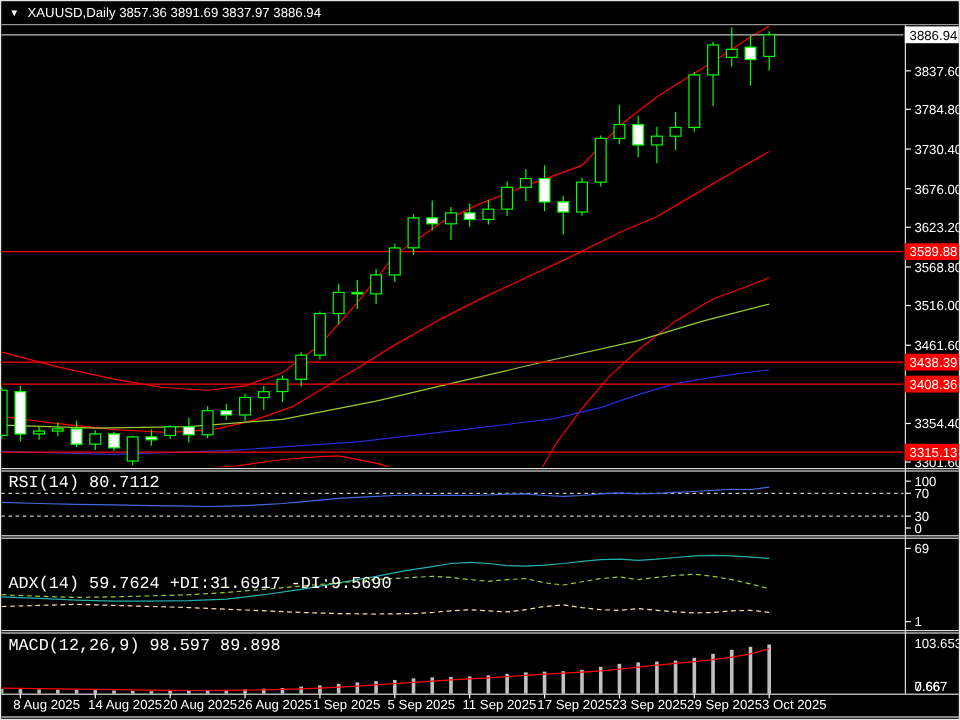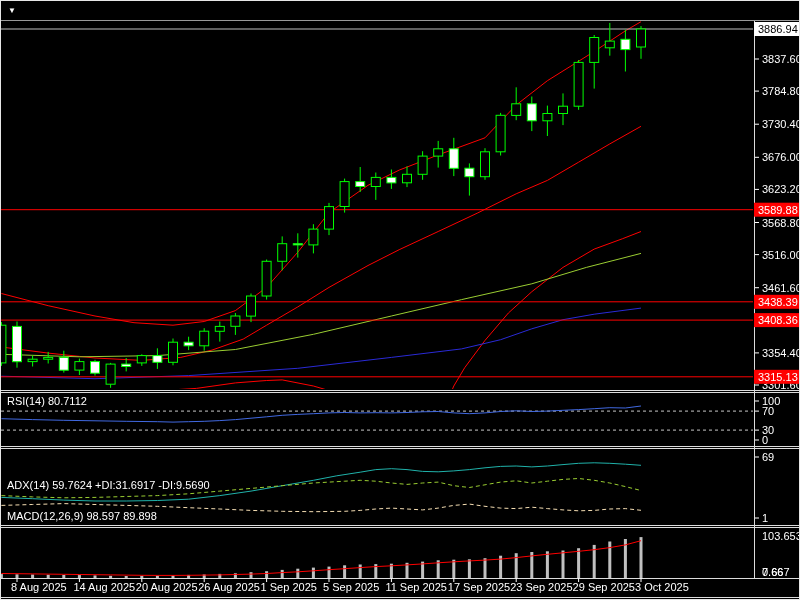--- a/index.html
+++ b/index.html
@@ -3,21 +3,21 @@
 <meta charset="utf-8">
 <style>
   html,body{margin:0;padding:0;background:#1a1a1a;}
   .win{position:relative;width:800px;height:600px;background:#000;border:1px solid #e6e6e6;box-sizing:border-box;overflow:hidden;
        font-family:"Liberation Sans",sans-serif;}
   .titlebar{position:absolute;left:7px;top:3px;height:14px;display:flex;align-items:center;gap:7px;color:#fff;
             font-size:11px;white-space:nowrap;z-index:5;}
   .tri{color:#fff;font-size:8px;cursor:pointer;line-height:10px;}
   .hit{position:absolute;background:transparent;z-index:1;}
   #cv{position:absolute;left:0;top:0;z-index:2;pointer-events:none;}
-  .plabel{position:absolute;left:6px;color:#fff;font-size:11px;z-index:4;white-space:nowrap;}
+  .plabel{position:absolute;left:6px;color:#fff;font-size:14px;z-index:4;white-space:nowrap;font-family:Liberation Mono, monospace;}
 </style>
 </head>
 <body>
 
 <div class="win">
 
   <div class="hit" style="left:0;top:20px;width:752px;height:368px;"></div>
   <div class="hit" style="left:0;top:388px;width:800px;height:5px;cursor:row-resize;"></div>
   <div class="hit" style="left:0;top:393px;width:752px;height:51px;"></div>
   <div class="hit" style="left:0;top:444px;width:800px;height:5px;cursor:row-resize;"></div>
@@ -274,18 +274,19 @@
         <text x="509.2" y="590" fill="#FFFFFF" font-size="11" font-family="Liberation Sans,sans-serif">23 Sep 2025</text>
         <rect x="577.1" y="577" width="1" height="4" fill="#FFFFFF"></rect>
         <text x="571.6" y="590" fill="#FFFFFF" font-size="11" font-family="Liberation Sans,sans-serif">29 Sep 2025</text>
         <rect x="639.5" y="577" width="1" height="4" fill="#FFFFFF"></rect>
         <text x="634.0" y="590" fill="#FFFFFF" font-size="11" font-family="Liberation Sans,sans-serif">3 Oct 2025</text>
       </g>
     </svg>
 
   <div class="titlebar">
     <span class="tri">▼</span>
+    <span>XAUUSD,Daily  3857.36 3891.69 3837.97 3886.94</span>
   </div>
   <div class="plabel" style="top:394px;">RSI(14) 80.7112</div>
   <div class="plabel" style="top:478px;">ADX(14) 59.7624 +DI:31.6917 -DI:9.5690</div>
-  <div class="plabel" style="top:509px;">MACD(12,26,9) 98.597 89.898</div>
+  <div class="plabel" style="top:530px;">MACD(12,26,9) 98.597 89.898</div>
 
 </div>
 
 </body></html>

